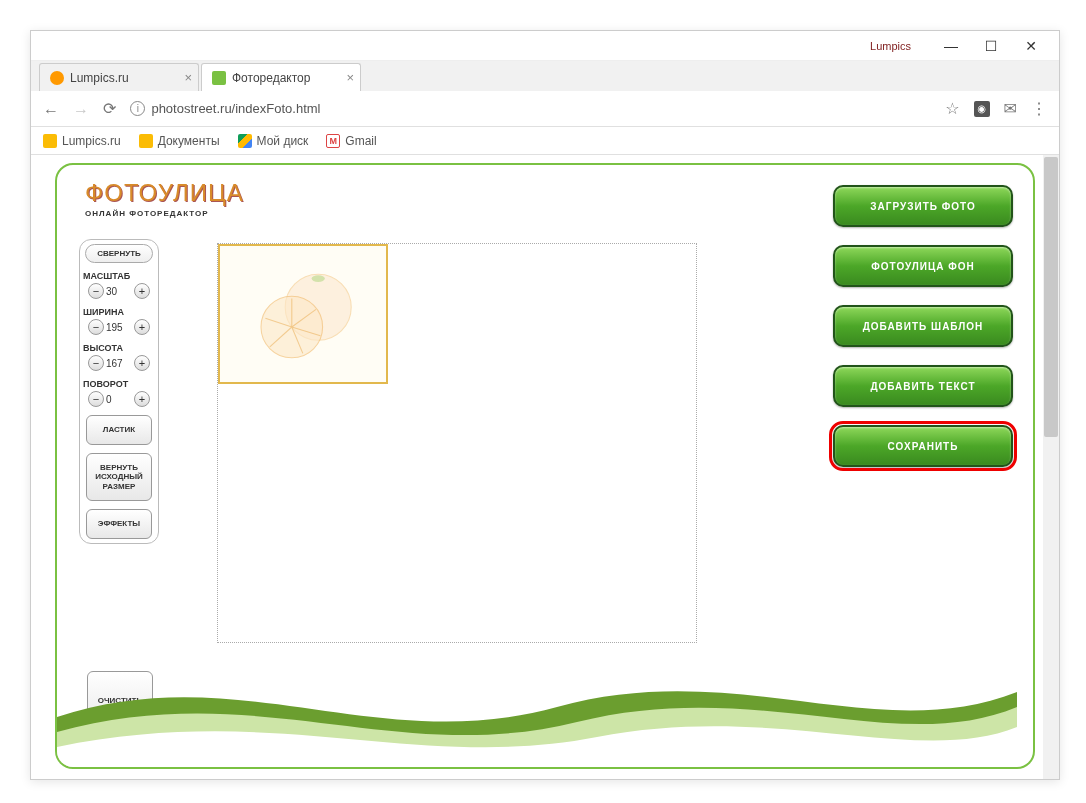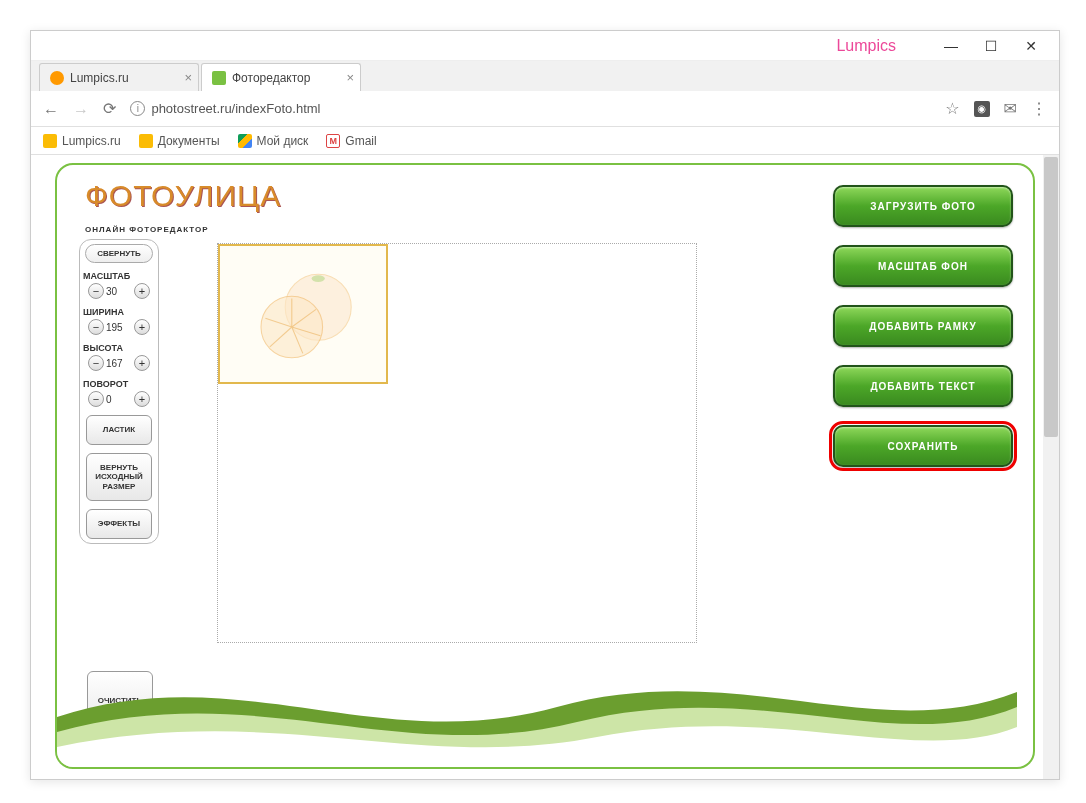--- a/index.html
+++ b/index.html
@@ -1,41 +1,41 @@
 <!DOCTYPE html>
 <html><head>
 <meta charset="utf-8">
 <style>
 *{box-sizing:border-box;margin:0;padding:0;font-family:Arial,sans-serif}
 body{background:#fff;width:1086px;height:803px;overflow:hidden;position:relative}
 .window{position:absolute;left:30px;top:30px;width:1030px;height:750px;background:#fff;border:1px solid #ccc;box-shadow:0 2px 10px rgba(0,0,0,0.1)}
 .titlebar{height:30px;background:#fff;display:flex;align-items:center;justify-content:flex-end;padding:0 8px;border-bottom:1px solid #eee}
-.titlebar-name{margin-right:auto;margin-left:auto;font-size:16px;color:#ec4899;position:absolute;right:163px}
+.titlebar-name{margin-right:auto;margin-left:auto;font-size:11px;color:#7f1d1d;position:absolute;right:148px}
 .winbtn{width:40px;height:25px;display:flex;align-items:center;justify-content:center;font-size:14px;color:#333;cursor:pointer}
 .tabs{height:30px;background:#f1f1f1;display:flex;align-items:flex-end;padding-left:8px}
 .tab{height:28px;background:#f1f1f1;border:1px solid #ccc;border-bottom:none;padding:0 24px 0 10px;display:flex;align-items:center;font-size:12px;color:#444;border-radius:3px 3px 0 0;margin-right:2px;position:relative;min-width:160px;cursor:pointer}
 .tab.active{background:#fff}
 .tab-close{position:absolute;right:6px;font-size:13px;color:#888}
 .tab-icon{width:14px;height:14px;margin-right:6px;border-radius:50%;background:#f90;display:inline-block}
 .tab-icon.green{background:#7ac142;border-radius:2px}
 .addrbar{height:36px;background:#fff;border-bottom:1px solid #e0e0e0;display:flex;align-items:center;padding:0 12px;gap:14px}
 .navicon{color:#777;font-size:16px;cursor:pointer}
 .url{flex:1;font-size:13px;color:#555;display:flex;align-items:center;gap:6px}
 .info-circ{width:15px;height:15px;border:1px solid #888;border-radius:50%;display:inline-flex;align-items:center;justify-content:center;font-size:10px;color:#888}
 .addr-right{display:flex;gap:14px;align-items:center}
 .bookmarks{height:28px;background:#fff;border-bottom:1px solid #e0e0e0;display:flex;align-items:center;padding:0 12px;gap:18px;font-size:12px;color:#555}
 .bm{display:flex;align-items:center;gap:5px;cursor:pointer}
 .bm-ico{width:14px;height:14px;background:#fbbc05;border-radius:2px}
 .bm-ico.drive{background:linear-gradient(135deg,#0f9d58 33%,#ffba00 33% 66%,#4285f4 66%)}
 .bm-ico.gmail{background:#fff;border:1px solid #d44;color:#d44;font-size:9px;font-weight:bold;display:flex;align-items:center;justify-content:center}
 .content{position:relative;height:calc(100% - 124px);overflow:hidden;background:#fff}
 .editor-frame{position:absolute;left:24px;top:8px;right:24px;bottom:10px;border:2px solid #7ac142;border-radius:18px;background:#fff;overflow:hidden}
 .logo{position:absolute;left:28px;top:14px}
-.logo-main{font-family:Impact,sans-serif;font-size:30px;color:#d88b2a;letter-spacing:1px;text-shadow:1px 1px 0 #a55}
-.logo-sub{font-size:8px;font-weight:bold;letter-spacing:1px;color:#333;margin-top:12px}
+.logo-main{font-family:Impact,sans-serif;font-size:24px;color:#d88b2a;letter-spacing:1px;text-shadow:1px 1px 0 #a55}
+.logo-sub{font-size:8px;font-weight:bold;letter-spacing:1px;color:#333;margin-top:2px}
 .left-panel{position:absolute;left:22px;top:74px;width:80px;border:1px solid #bbb;border-radius:12px;padding:4px;background:#fff;display:flex;flex-direction:column;align-items:center;gap:8px}
 .mini-btn{width:68px;border:1px solid #aaa;border-radius:10px;background:linear-gradient(#fff,#eee);font-size:8px;font-weight:bold;color:#333;padding:4px 2px;text-align:center;cursor:pointer}
 .ctrl-group{width:72px;text-align:left}
 .ctrl-label{font-size:9px;font-weight:bold;color:#333;margin-bottom:2px}
 .ctrl-row{display:flex;align-items:center;justify-content:center;gap:2px}
 .pm{width:16px;height:16px;border:1px solid #999;border-radius:50%;background:linear-gradient(#fff,#ddd);font-size:11px;display:flex;align-items:center;justify-content:center;cursor:pointer;color:#333}
 .ctrl-val{font-size:10px;min-width:26px;color:#333}
 .tool-btn{width:66px;border:1px solid #999;border-radius:6px;background:linear-gradient(#fff,#e8e8e8);font-size:8px;font-weight:bold;color:#333;padding:9px 2px;text-align:center;cursor:pointer;line-height:1.2}
 .clear-btn{position:absolute;left:30px;top:506px;width:66px;border:1px solid #999;border-radius:6px;background:linear-gradient(#fff,#e8e8e8);font-size:8px;font-weight:bold;color:#333;padding:24px 2px;text-align:center;cursor:pointer}
 .canvas-area{position:absolute;left:160px;top:78px;width:480px;height:400px;border:1px dotted #aaa;background:#fff}
@@ -171,22 +171,22 @@
                 <line x1="38" y1="60" x2="18" y2="78"></line>
                 <line x1="38" y1="60" x2="14" y2="52"></line>
               </g>
             <ellipse cx="62" cy="16" rx="6" ry="3" fill="#b8d888" opacity="0.6"></ellipse>
           </svg>
         </div>
       </div>
 
       <div class="right-panel">
         <div class="green-btn">ЗАГРУЗИТЬ ФОТО</div>
-        <div class="green-btn">МАСШТАБ ФОН</div>
-        <div class="green-btn">ДОБАВИТЬ РАМКУ</div>
+        <div class="green-btn">ФОТОУЛИЦА ФОН</div>
+        <div class="green-btn">ДОБАВИТЬ ШАБЛОН</div>
         <div class="green-btn">ДОБАВИТЬ ТЕКСТ</div>
         <div class="green-btn highlighted">СОХРАНИТЬ</div>
       </div>
 
       <svg class="wave" viewBox="0 0 960 120" preserveAspectRatio="none">
         <path d="M0,70 C180,10 320,110 500,60 C680,10 820,100 960,45 L960,120 L0,120 Z" fill="#6b9e2f"></path>
         <path d="M0,85 C200,30 340,120 520,75 C700,30 840,110 960,60 L960,120 L0,120 Z" fill="#cde5a7"></path>
         <path d="M0,100 C220,55 360,125 540,90 C720,55 860,120 960,80 L960,120 L0,120 Z" fill="#fff"></path>
       </svg>
 

